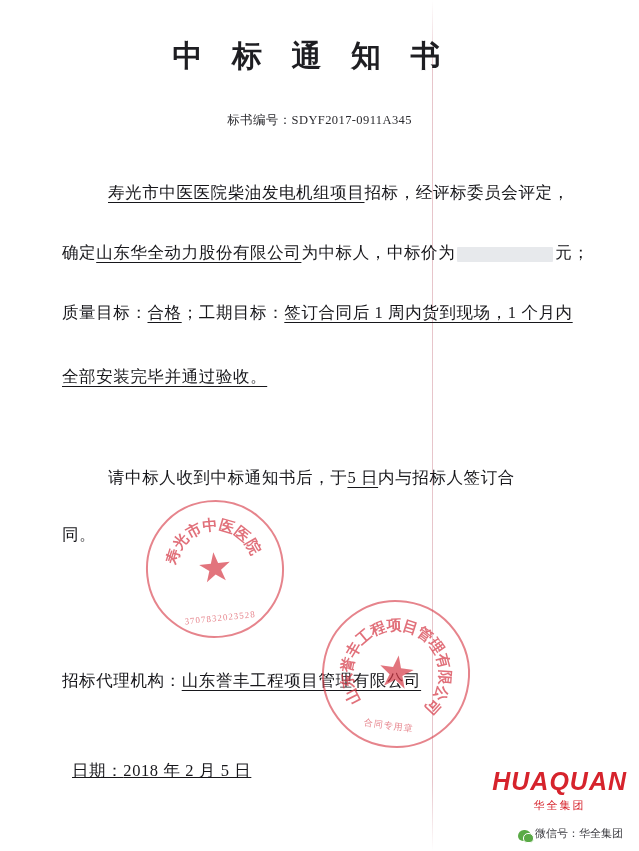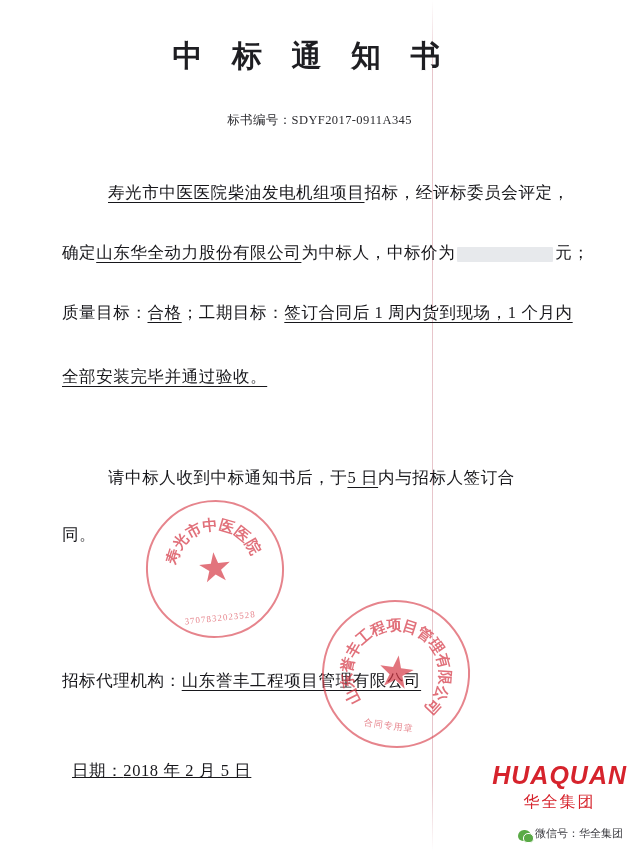--- a/index.html
+++ b/index.html
@@ -152,21 +152,21 @@
     font-family: "Liberation Sans", "DejaVu Sans", sans-serif;
     font-weight: 700;
     font-style: italic;
     font-size: 25px;
     letter-spacing: 1px;
     color: #d6232c;
     line-height: 1;
   }
   .logo-sub {
     margin-top: 4px;
-    font-size: 16px;
+    font-size: 11px;
     color: #d6232c;
     letter-spacing: 2px;
     font-family: "Liberation Sans", "DejaVu Sans", sans-serif;
   }
   .wechat {
     position: absolute;
     right: 16px;
     bottom: 10px;
     display: flex;
     align-items: flex-end;

